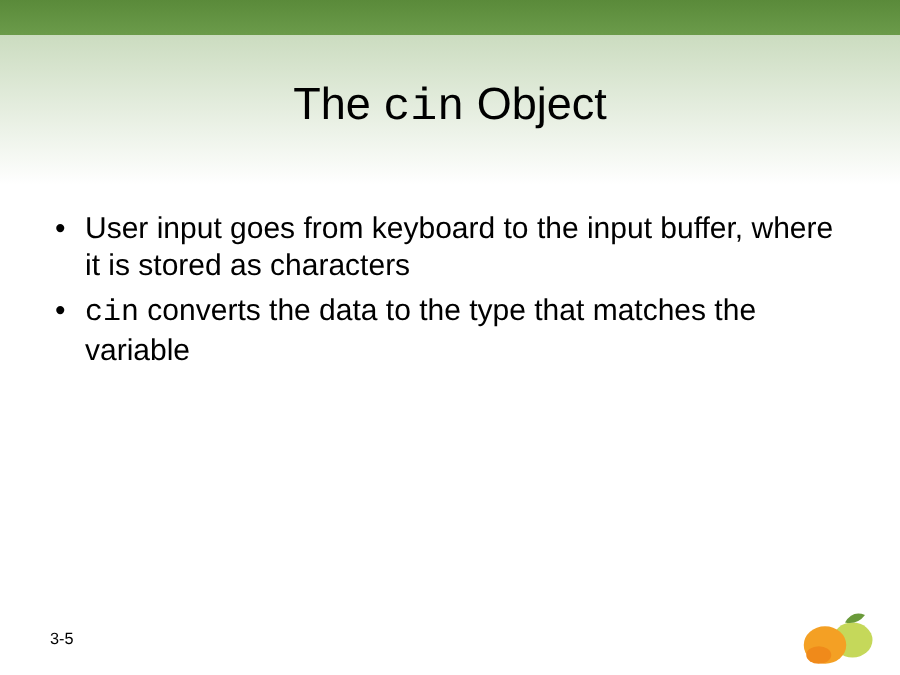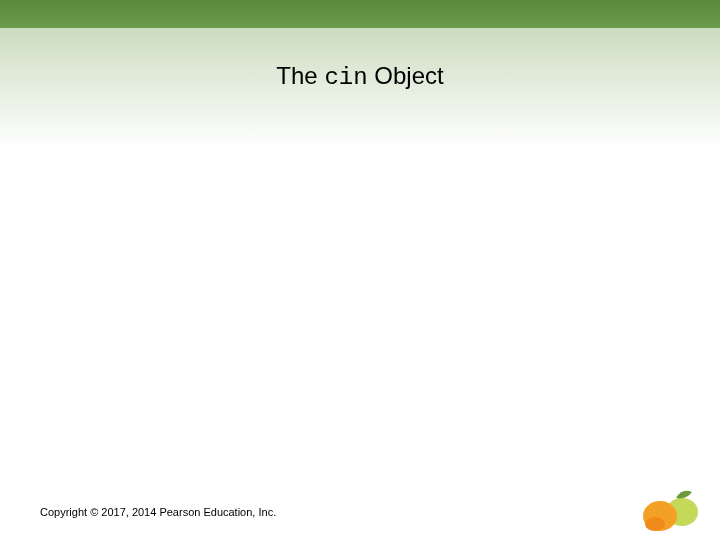--- a/index.html
+++ b/index.html
@@ -16,21 +16,21 @@
   .fade-band {
     height: 120px;
     background: linear-gradient(to bottom, rgba(107,155,74,0.35) 0%, rgba(255,255,255,0) 100%);
   }
   .slide-title {
     position: absolute;
     top: 62px;
     left: 0;
     width: 100%;
     text-align: center;
-    font-size: 24px;
+    font-size: 36px;
     color: #000;
     font-weight: 400;
   }
   .slide-title .code { font-family: "Courier New", Courier, monospace; }
   .content {
     position: absolute;
     top: 168px;
     left: 40px;
     right: 40px;
   }
@@ -88,24 +88,27 @@
 <body>
 
 <div class="top-band"></div>
 <div class="fade-band"></div>
 
 <h1 class="slide-title">
   <span>The </span><span class="code">cin</span><span> Object</span>
 </h1>
 
 <div class="content">
+  <ul class="bullets" id="bullet-list">
+      <li><span>User input goes from keyboard to the input buffer, where it is stored as characters</span></li>
+      <li><span class="code-inline">cin</span><span> converts the data to the type that matches the variable</span></li>
+    </ul>
 </div>
 
 <div class="footer">
-  <span>Copyright © 2017, 2014 Pearson Education, Inc.</span>
   <span class="page-num">3-5</span>
 </div>
 
 <svg class="fruit" viewBox="0 0 70 50">
   <ellipse cx="50" cy="30" rx="16" ry="14" fill="#c5d85a"></ellipse>
   <ellipse cx="28" cy="34" rx="17" ry="15" fill="#f4a024"></ellipse>
   <path d="M44 16 Q50 6 60 10 Q54 18 44 16" fill="#6a9a3a"></path>
   <ellipse cx="23" cy="42" rx="10" ry="7" fill="#f08a1a"></ellipse>
 </svg>
 

